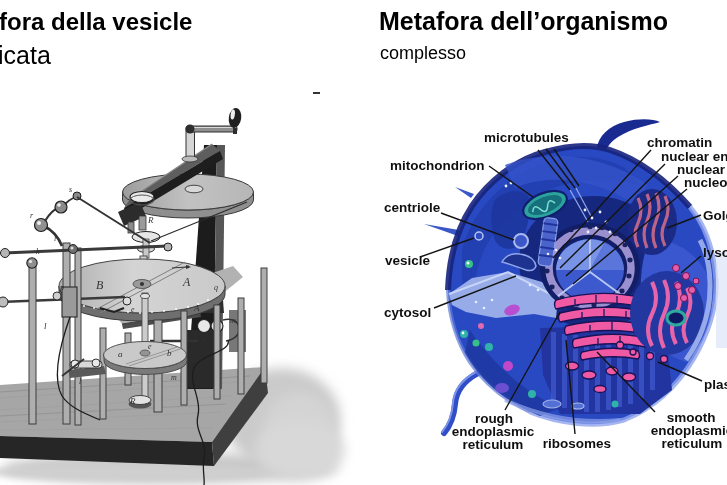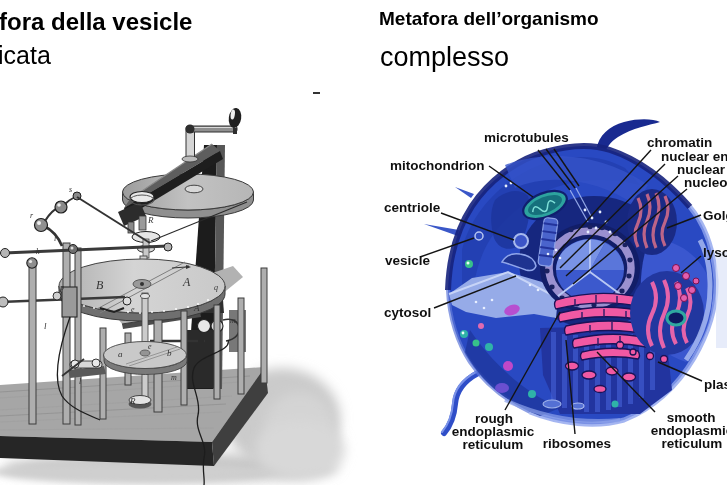--- a/index.html
+++ b/index.html
@@ -6,22 +6,22 @@
 body{width:727px;height:485px;background:#ffffff;overflow:hidden;position:relative;
      font-family:"Liberation Sans",sans-serif;}
 .hb{position:absolute;font-weight:bold;color:#000;white-space:nowrap;line-height:1;}
 .hn{position:absolute;font-weight:normal;color:#000;white-space:nowrap;line-height:1;}
 svg{position:absolute;left:0;top:0;overflow:hidden;}
 </style>
 </head>
 <body>
 <div class="hb" style="left:-1px;top:10px;font-size:24px;">fora della vesicle</div>
 <div class="hn" style="left:-2px;top:43px;font-size:25px;">icata</div>
-<div class="hb" style="left:379px;top:9px;font-size:19px;">Metafora dell’organismo</div>
-<div class="hn" style="left:380px;top:44px;font-size:27px;text-align:right;">complesso</div>
+<div class="hb" style="left:379px;top:9px;font-size:25px;">Metafora dell’organismo</div>
+<div class="hn" style="left:380px;top:44px;font-size:18px;text-align:right;">complesso</div>
 
 <svg width="727" height="485" viewBox="0 0 727 485">
 <defs>
 <filter id="blur6" x="-30%" y="-30%" width="160%" height="160%">
         <feGaussianBlur stdDeviation="6"></feGaussianBlur>
       </filter>
 <filter id="blur3" x="-30%" y="-30%" width="160%" height="160%">
         <feGaussianBlur stdDeviation="3"></feGaussianBlur>
       </filter>
 <linearGradient id="discg" x1="0" y1="0" x2="1" y2="0">

